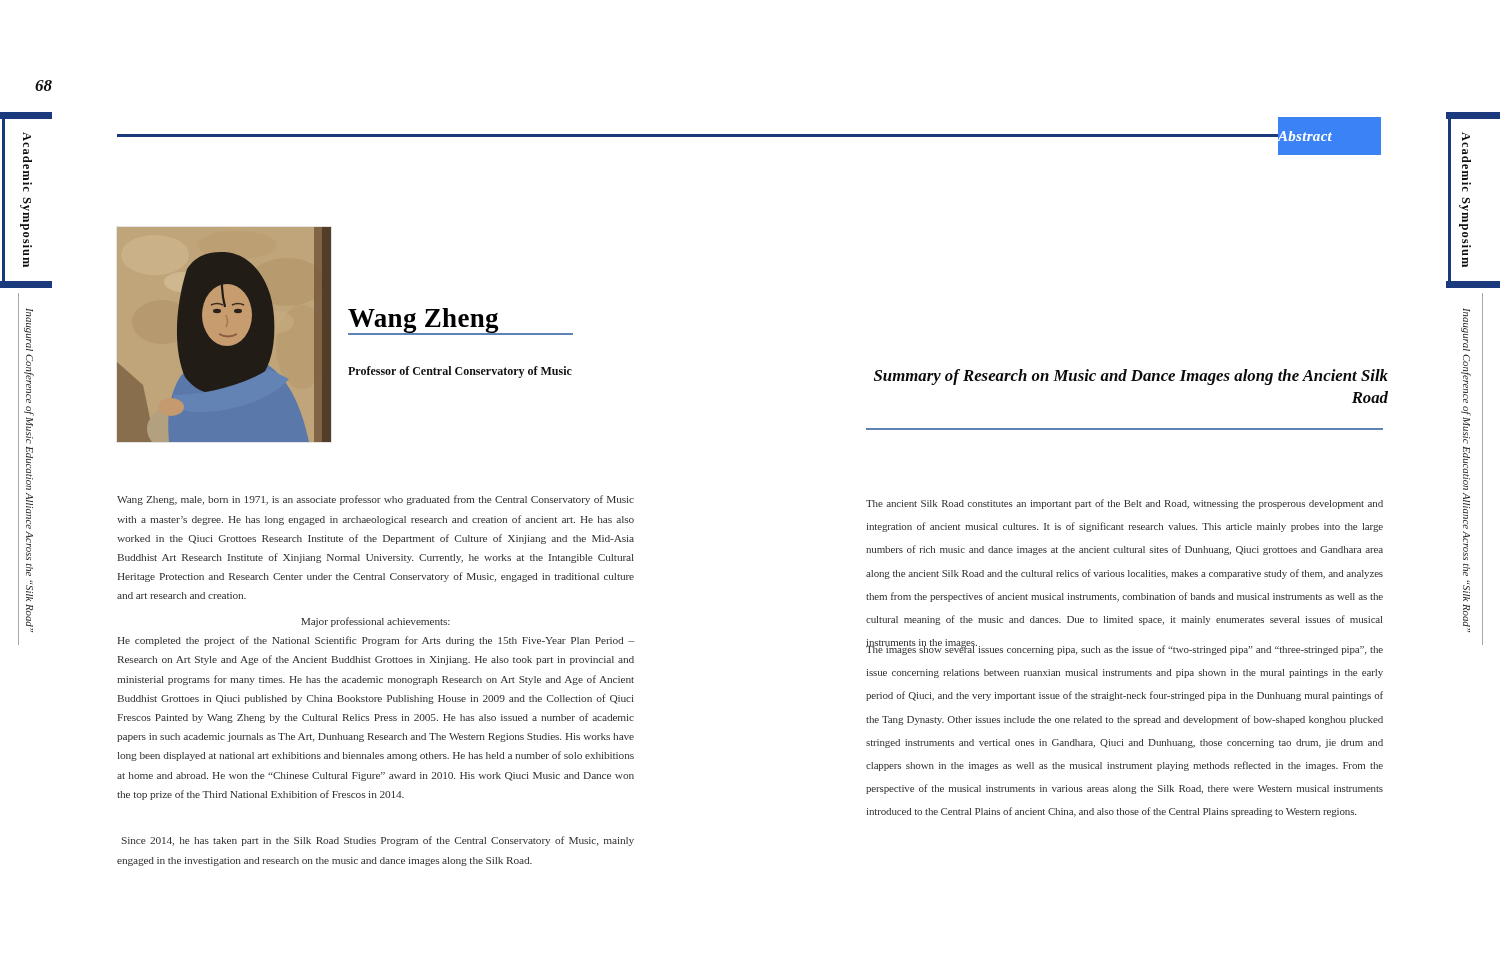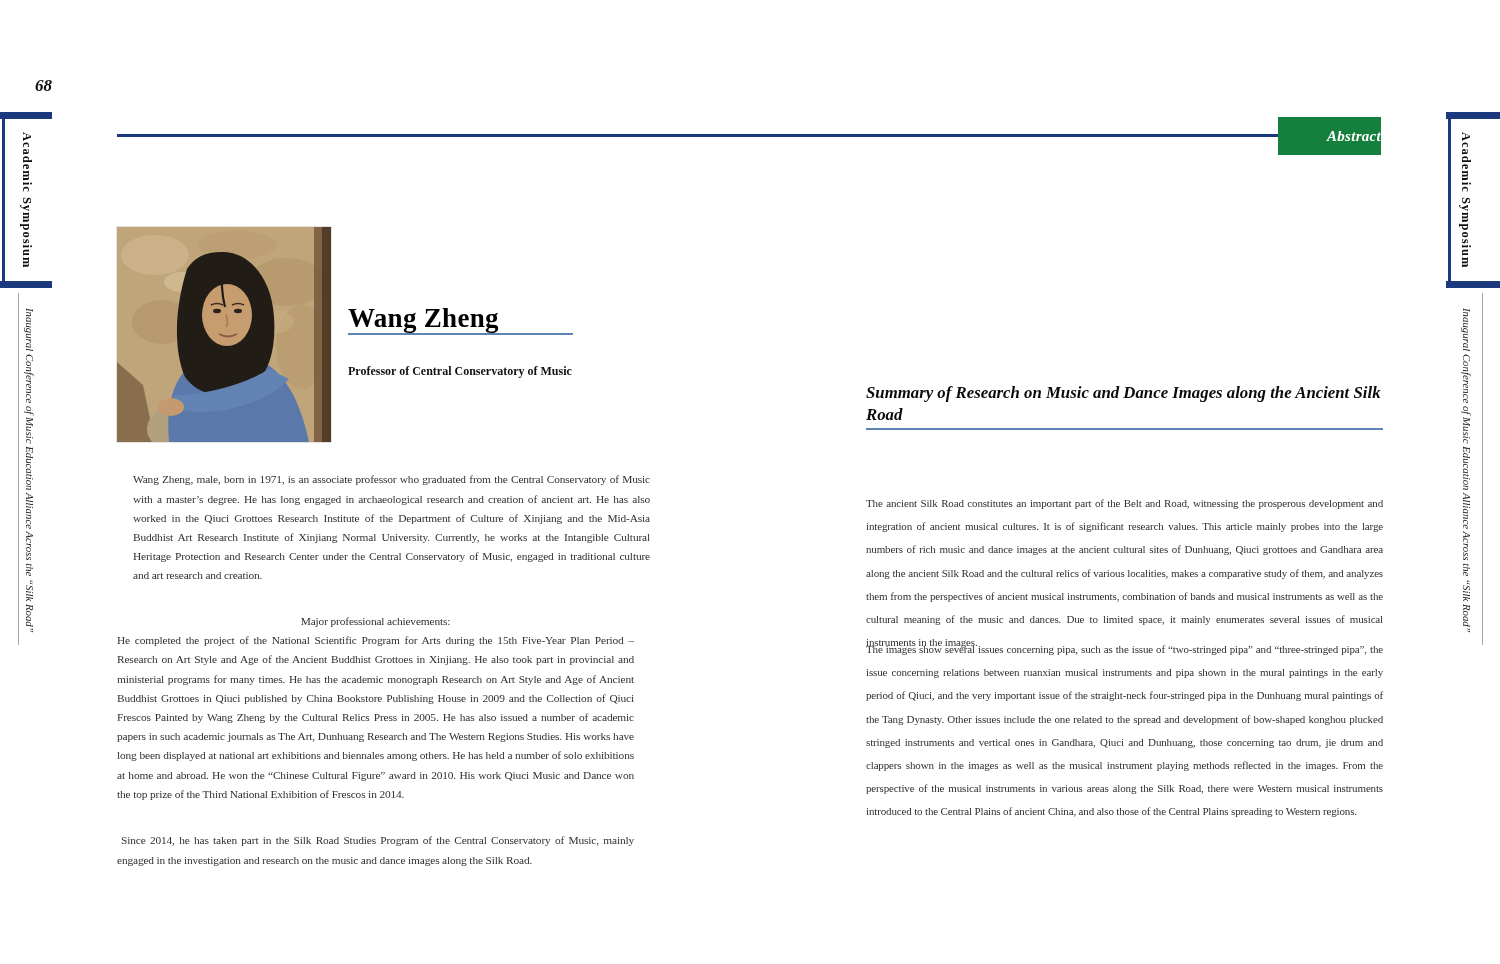--- a/index.html
+++ b/index.html
@@ -16,42 +16,42 @@
     position:absolute;writing-mode:vertical-rl;text-align:center;
     font-weight:bold;font-size:12.5px;letter-spacing:1px;color:#0e0e0e;white-space:nowrap;
   }
   .vsub{
     position:absolute;writing-mode:vertical-rl;text-align:center;
     font-style:italic;font-size:10.8px;color:#222;white-space:nowrap;
   }
   
   .header-rule{position:absolute;left:117px;top:134px;width:1161px;height:3px;background:#1a3a7d;}
   .abstract-badge{
-    position:absolute;left:1278px;top:117px;width:103px;height:38px;background:#15803d;
-    display:flex;align-items:center;justify-content:flex-end;
+    position:absolute;left:1278px;top:117px;width:103px;height:38px;background:#3b82f6;
+    display:flex;align-items:center;justify-content:flex-start;
   }
   .abstract-badge span{color:#ffffff;font-weight:bold;font-style:italic;font-size:15px;letter-spacing:.3px;}
   
   .photo{position:absolute;left:117px;top:227px;width:214px;height:215px;outline:1px solid #e3e3e3;}
   .photo svg{display:block;width:100%;height:100%;}
   .name{position:absolute;left:348px;top:303px;font-size:27px;font-weight:bold;color:#000000;letter-spacing:.3px;}
   .name-underline{position:absolute;left:348px;top:333px;width:225px;height:2px;background:#5d84b4;}
   .jobtitle{position:absolute;left:348px;top:364px;font-size:12px;font-weight:bold;color:#111;}
   .body-text{
     position:absolute;left:117px;width:517px;text-align:justify;
     font-size:11.4px;line-height:19.2px;letter-spacing:-0.15px;color:#303030;
   }
-  .bio{top:459px;margin-left:16px;}
+  .bio{top:479px;}
   .ach{top:612px;}
   .closing{top:820px;text-indent:4px;}
   .ach-head{text-align:center;}
   
   .abs-title{
-    position:absolute;left:866px;top:382px;width:522px;
-    font-size:16.8px;font-weight:bold;font-style:italic;line-height:21.5px;color:#0b0b0b;
+    position:absolute;left:866px;top:365px;width:522px;
+    font-size:16.8px;font-weight:bold;font-style:italic;line-height:21.5px;color:#0b0b0b;text-align:right;
   }
   .title-underline{position:absolute;left:866px;top:428px;width:517px;height:2px;background:#5d84b4;}
   .abs-text{
     position:absolute;left:866px;width:517px;text-align:justify;
     font-size:11px;line-height:23.2px;letter-spacing:-0.15px;color:#303030;margin-top:42px;
   }
   .abs-p1{top:450px;}
   .abs-p2{top:596px;}
 </style>
 </head>

